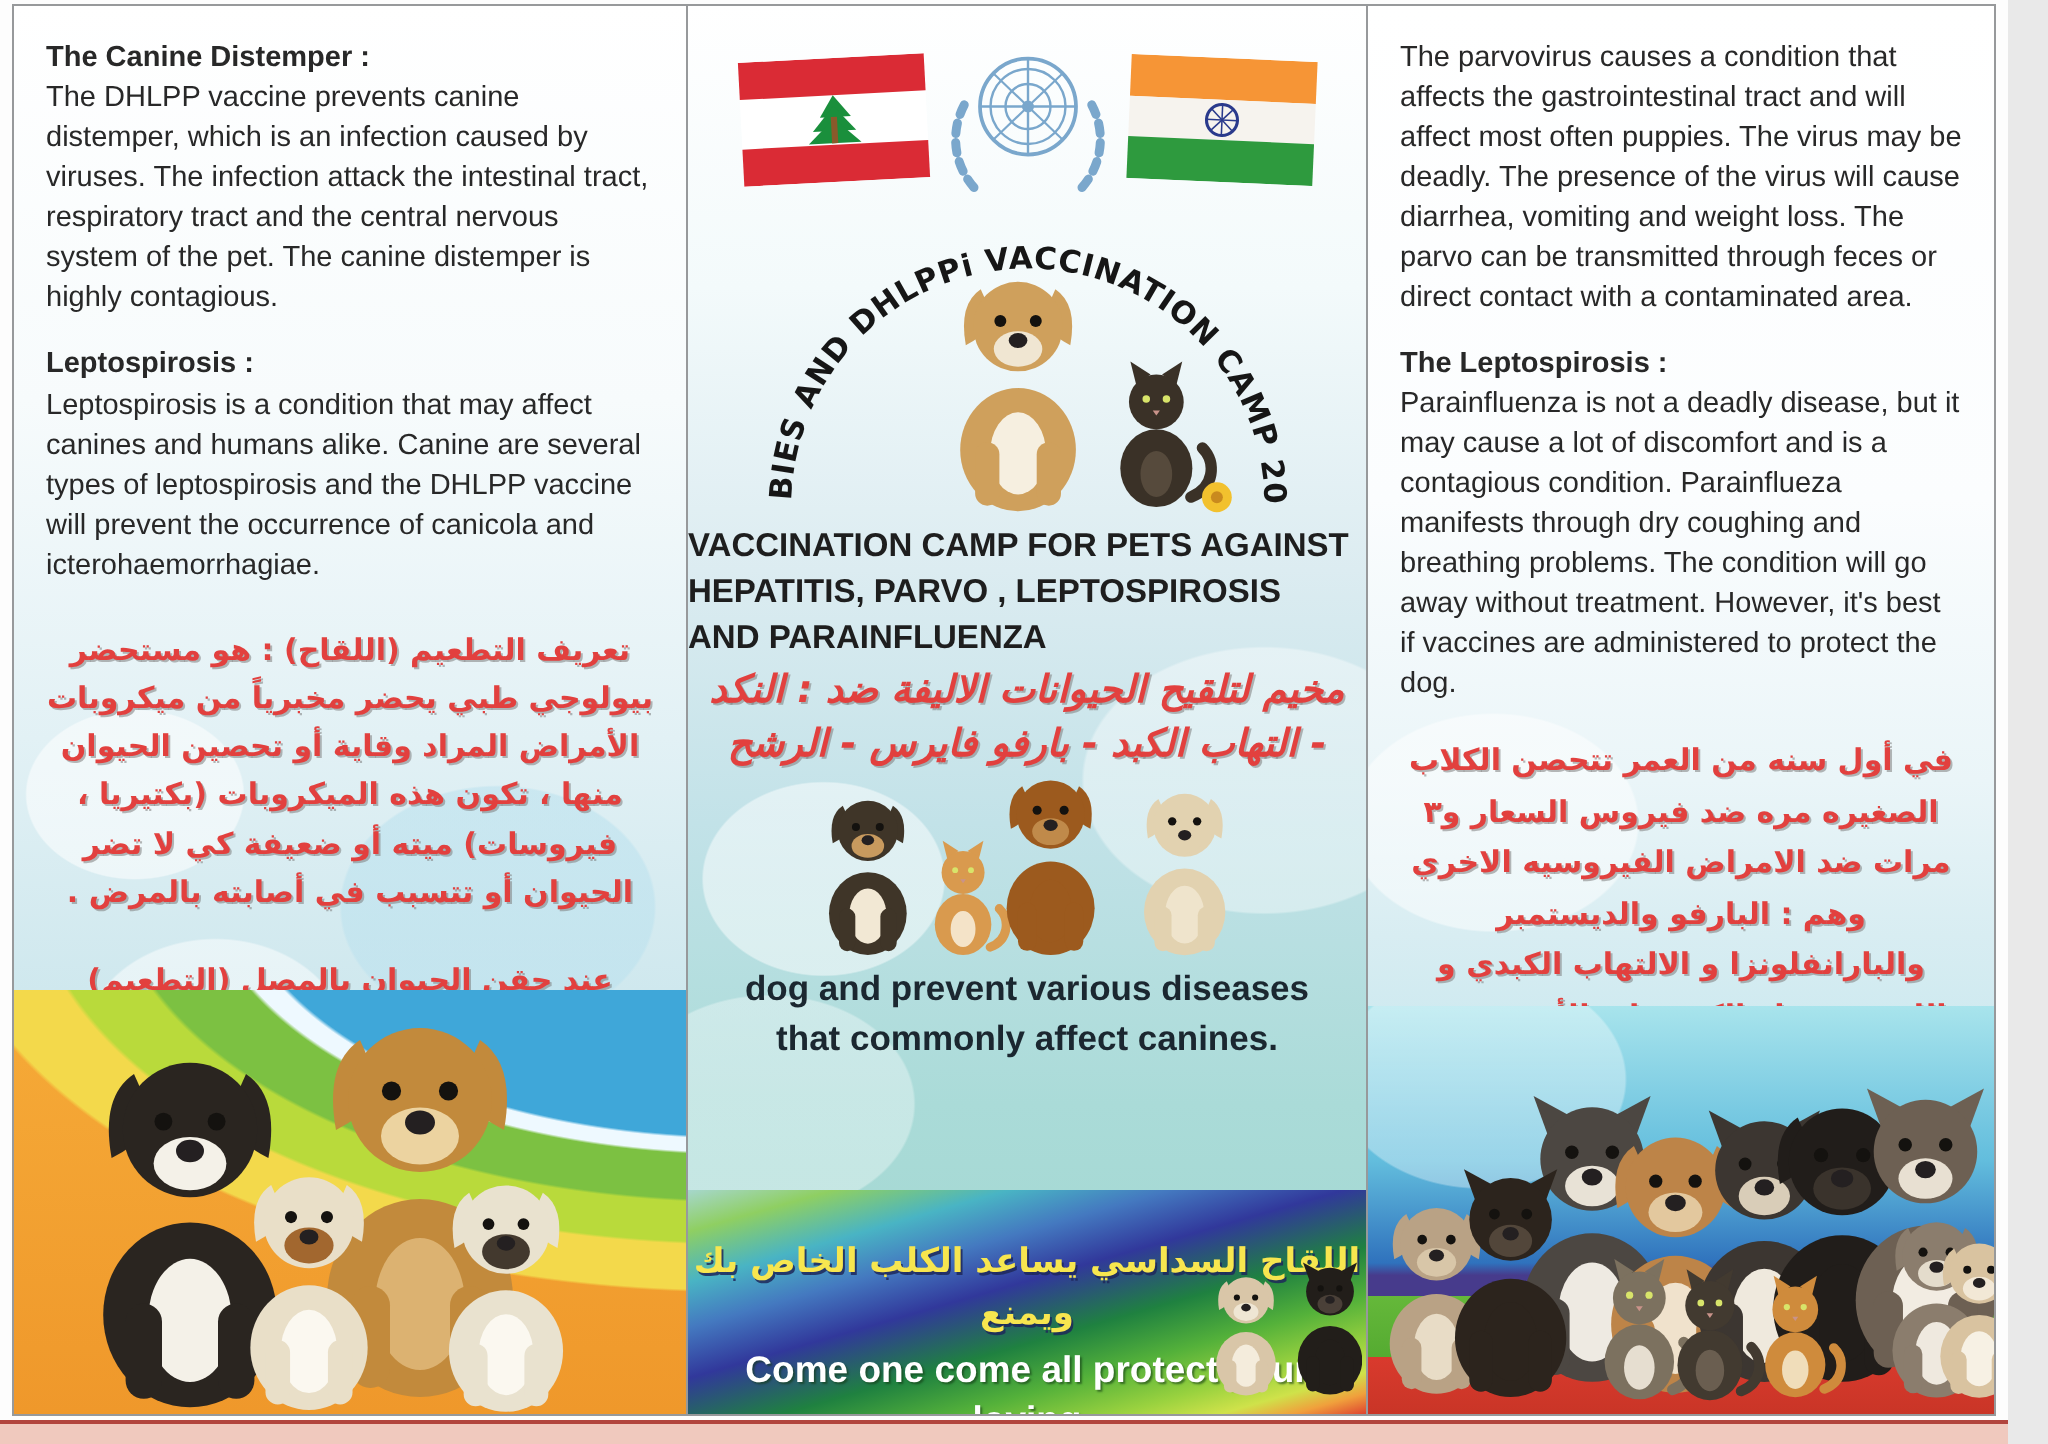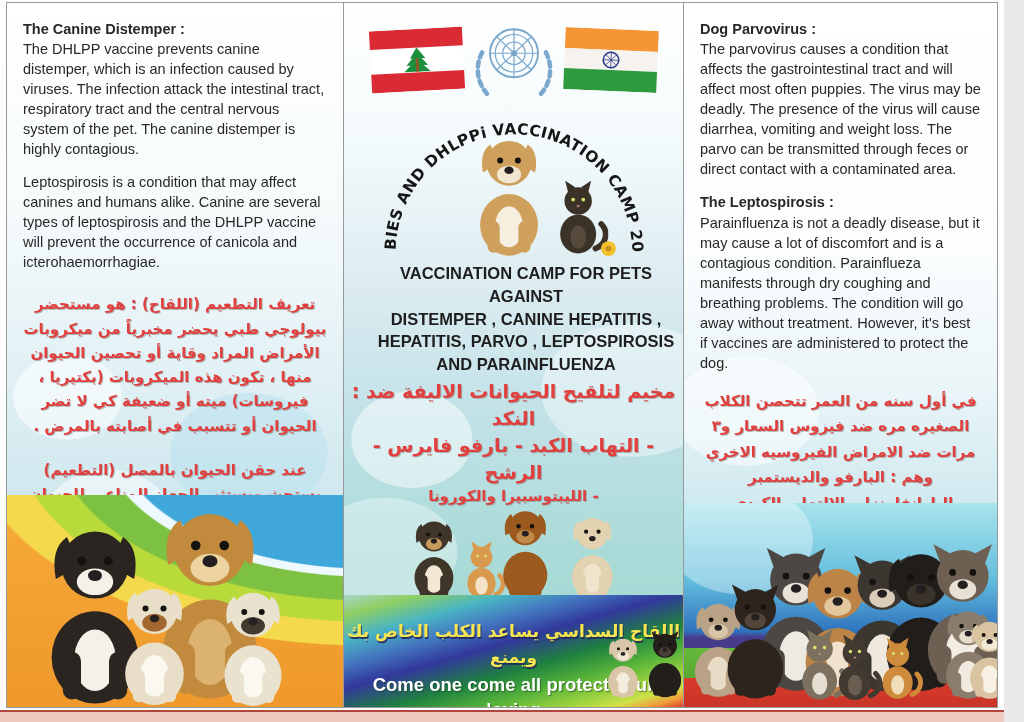--- a/index.html
+++ b/index.html
@@ -45,26 +45,26 @@
   .flag { width:96px; height:62px; }
   .flag-lb { transform:rotate(-3deg); }
   .flag-in { transform:rotate(2.5deg); }
   .un-emblem { width:90px; height:88px; }
 
   .arc-wrap { position:relative; height:152px; margin-top:2px; }
   .arc-svg { width:100%; height:100%; display:block; }
   .arc-text { font-family:"DejaVu Sans", sans-serif; font-weight:700; font-size:15.5px;
               letter-spacing:.4px; fill:#161616; }
 
-  .title-en { margin-top:3px; text-align:center; font-weight:700; font-size:16.5px;
-              line-height:1.38; color:#1e1e1e;padding-left:25px; }
+  .title-en { margin-top:3px; text-align:left; font-weight:700; font-size:16.5px;
+              line-height:1.38; color:#1e1e1e; }
   .title-en span { display:block; }
   .title-ar { margin-top:2px; font-size:19px; line-height:1.42; }
   .title-ar .l3 { font-size:15px; }
-  .title-ar span { display:block; }
+  .title-ar span { display:block;font-style:italic; }
 
   .puppies-wrap { height:94px; margin-top:0; text-align:center; }
   .puppies-svg { height:94px; width:300px; }
 
   .body-en { text-align:center; font-weight:700; font-size:17.5px; line-height:1.4;
              color:#1b2730; margin-top:2px; }
   .body-en span { display:block; }
 
   .rainbow { position:absolute; left:0; right:0; bottom:0; height:112px; padding-top:4px;
     background:linear-gradient(164deg,#a6d7cc 0%,#8fcf62 10%,#49b4c4 22%,#4479c0 33%,
@@ -141,20 +141,21 @@
 <div class="page">
   <div class="sheet">
 
     <section class="panel panel-left">
       <div class="lead-sections">
         <div class="text-section">
           <div class="section-heading">The Canine Distemper :</div>
           <div class="section-body">The DHLPP vaccine prevents canine distemper, which is an infection caused by viruses. The infection attack the intestinal tract, respiratory tract and the central nervous system of the pet. The canine distemper is highly contagious.</div>
         </div>
         <div class="text-section">
+          <div class="section-heading">Leptospirosis :</div>
           <div class="section-body">Leptospirosis is a condition that may affect canines and humans alike. Canine are several types of leptospirosis and the DHLPP vaccine will prevent the occurrence of canicola and icterohaemorrhagiae.</div>
         </div>
       </div>
       <div class="arabic arabic-block" dir="rtl">
         <p class="arabic-para">تعريف التطعيم (اللقاح) : هو مستحضر بيولوجي طبي يحضر مخبرياً من ميكروبات الأمراض المراد وقاية أو تحصين الحيوان منها ، تكون هذه الميكروبات (بكتيريا ، فيروسات) ميته أو ضعيفة كي لا تضر الحيوان أو تتسبب في أصابته بالمرض .</p>
         <p class="arabic-para">عند حقن الحيوان بالمصل (التطعيم) يستحث ويستثير الجهاز المناعي للحيوان فيقوم بإنتاج أجسام مناعية مضادة للميكروبات المسببة للأمراض المستهدفة ويطور الجهاز المناعي قدراته على استكشاف والتفاعل مع الميكروبات الحية (الطبيعية) والتي قد يتعرض لها الحيوان في بيئته وقد يصاب بها . ويكون بالتالي الجهاز المناعي قادر على الردع السريع والفعال .</p>
       </div>
       <div class="scene scene-left">
         <svg class="scene-svg" viewBox="0 0 336 212">
           <use href="#dog" x="128" y="10" width="150" height="195" style="color:#c28a3c;--chest:#dcb271;--muzzle:#ecd3a0"></use>
@@ -212,29 +213,27 @@
           <text class="arc-text"><textPath href="#arcPath" startOffset="50%" text-anchor="middle">RABIES AND DHLPPi VACCINATION CAMP 2019</textPath></text>
           <use href="#dog" x="112" y="28" width="108" height="122" style="color:#cfa05c;--chest:#f6efe0;--muzzle:#f0e6d2"></use>
           <use href="#cat" x="208" y="70" width="58" height="80" style="color:#3a3127;--chest:#564a3c"></use>
           <circle cx="266" cy="142" r="7.5" fill="#f2c12e"></circle>
           <circle cx="266" cy="142" r="3" fill="#c98a1e"></circle>
         </svg>
       </div>
 
       <div class="title-en">
         <span>VACCINATION CAMP FOR PETS AGAINST</span>
-        <span>DISTEMPER  , CANINE HEPATITIS ,</span>
         <span>HEPATITIS, PARVO , LEPTOSPIROSIS</span>
         <span>AND PARAINFLUENZA</span>
       </div>
 
       <div class="arabic title-ar" dir="rtl">
         <span class="l1">مخيم لتلقيح الحيوانات الاليفة ضد : النكد</span>
         <span class="l2">- التهاب الكبد - بارفو فايرس - الرشح</span>
-        <span class="l3">- الليبتوسبيرا والكورونا</span>
       </div>
 
       <div class="puppies-wrap">
         <svg class="puppies-svg" viewBox="0 0 300 108">
           <use href="#dog" x="22" y="12" width="72" height="94" style="color:#3f3528;--chest:#f2e8d4;--muzzle:#c89a5e"></use>
           <use href="#cat" x="88" y="36" width="52" height="72" style="color:#d99a4e;--chest:#f4e3c8"></use>
           <use href="#dog" x="122" y="0" width="82" height="106" style="color:#9c5a1e;--chest:#9c5a1e;--muzzle:#c08a4a"></use>
           <use href="#dog" x="202" y="8" width="76" height="98" style="color:#e2d2b0;--chest:#efe4cc;--muzzle:#e2d2b0"></use>
         </svg>
       </div>
@@ -255,21 +254,20 @@
         <svg class="corner-animals" viewBox="0 0 86 72">
           <use href="#dog" x="4" y="6" width="48" height="64" style="color:#d9c6a8;--chest:#f4ecdc;--muzzle:#efe6d4"></use>
           <use href="#pdog" x="44" y="0" width="52" height="70" style="color:#221e1a;--chest:#221e1a;--muzzle:#4a4038"></use>
         </svg>
       </div>
     </section>
 
     <section class="panel panel-right">
       <div class="lead-sections">
         <div class="text-section">
-          <div class="section-heading">Dog Parvovirus :</div>
           <div class="section-body">The parvovirus causes a condition that affects the gastrointestinal tract and will affect most often puppies. The virus may be deadly. The presence of the virus will cause diarrhea, vomiting and weight loss. The parvo can be transmitted through feces or direct contact with a contaminated area.</div>
         </div>
         <div class="text-section">
           <div class="section-heading">The Leptospirosis :</div>
           <div class="section-body">Parainfluenza is not a deadly disease, but it may cause a lot of discomfort and is a contagious condition. Parainflueza manifests through dry coughing and breathing problems. The condition will go away without treatment. However, it's best if vaccines are administered to protect the dog.</div>
         </div>
       </div>
       <div class="arabic arabic-block" dir="rtl">
         <p class="arabic-para">في أول سنه من العمر تتحصن الكلاب الصغيره مره ضد فيروس السعار و٣ مرات ضد الامراض الفيروسيه الاخري وهم :  البارفو والديستمبر والبارانفلونزا و الالتهاب الكبدي  و والليبتوسبيرا والكورونا و الأدينو فيرس</p>
         <p class="arabic-para">و لأن هذه الامراض علاجها صعب ونسبه الوفيات بينها عاليه فيجب ان تاخذ التحصينات في وقتها وتتكرر سنويا للوقايه او ما بيسمي التحصين الثماني اوالخماسي او السداسي حسب العمر</p>

